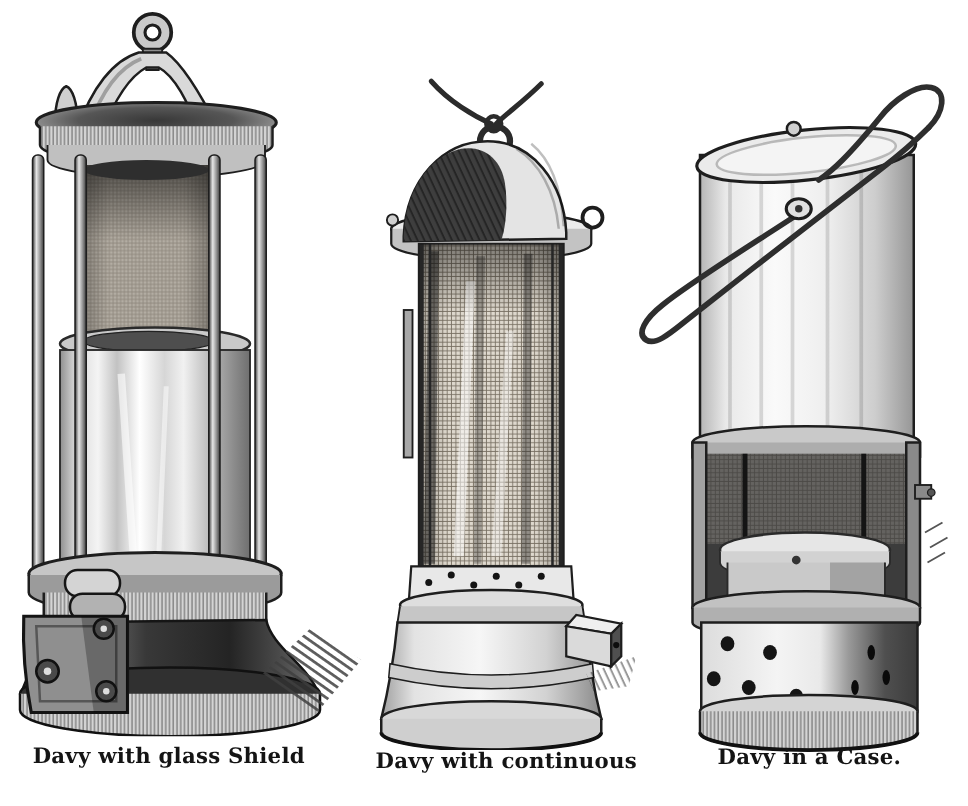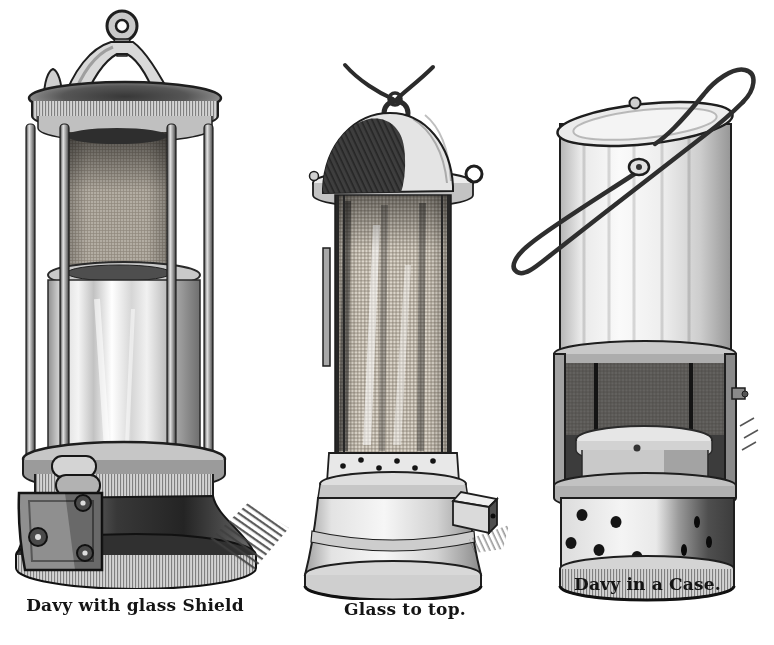--- a/index.html
+++ b/index.html
@@ -286,20 +286,20 @@
         <path d="M56 511 L56 528 A 87 14 0 0 0 230 528 L230 511" fill="url(#pKnurl)" stroke="#1e1e1e" stroke-width="2"></path>
         <path d="M56 528 A 87 14 0 0 0 230 528" stroke="#111111" stroke-width="3" fill="none"></path>
       </g>
     </svg>
   </div>
 
   <div class="caption" style="left:0px;top:596px;width:270px;">
     <span>Davy with glass Shield</span>
   </div>
   <div class="caption" style="left:285px;top:600px;width:240px;">
-    <span>Glass to top.</span>
-  </div>
-  <div class="caption" style="left:525px;top:575px;width:245px;">
+    <span>Davy with continuous</span>
+  </div>
+  <div class="caption" style="left:525px;top:597px;width:245px;">
     <span>Davy in a Case.</span>
     <span></span>
   </div>
 
 </div>
 
 </body></html>

